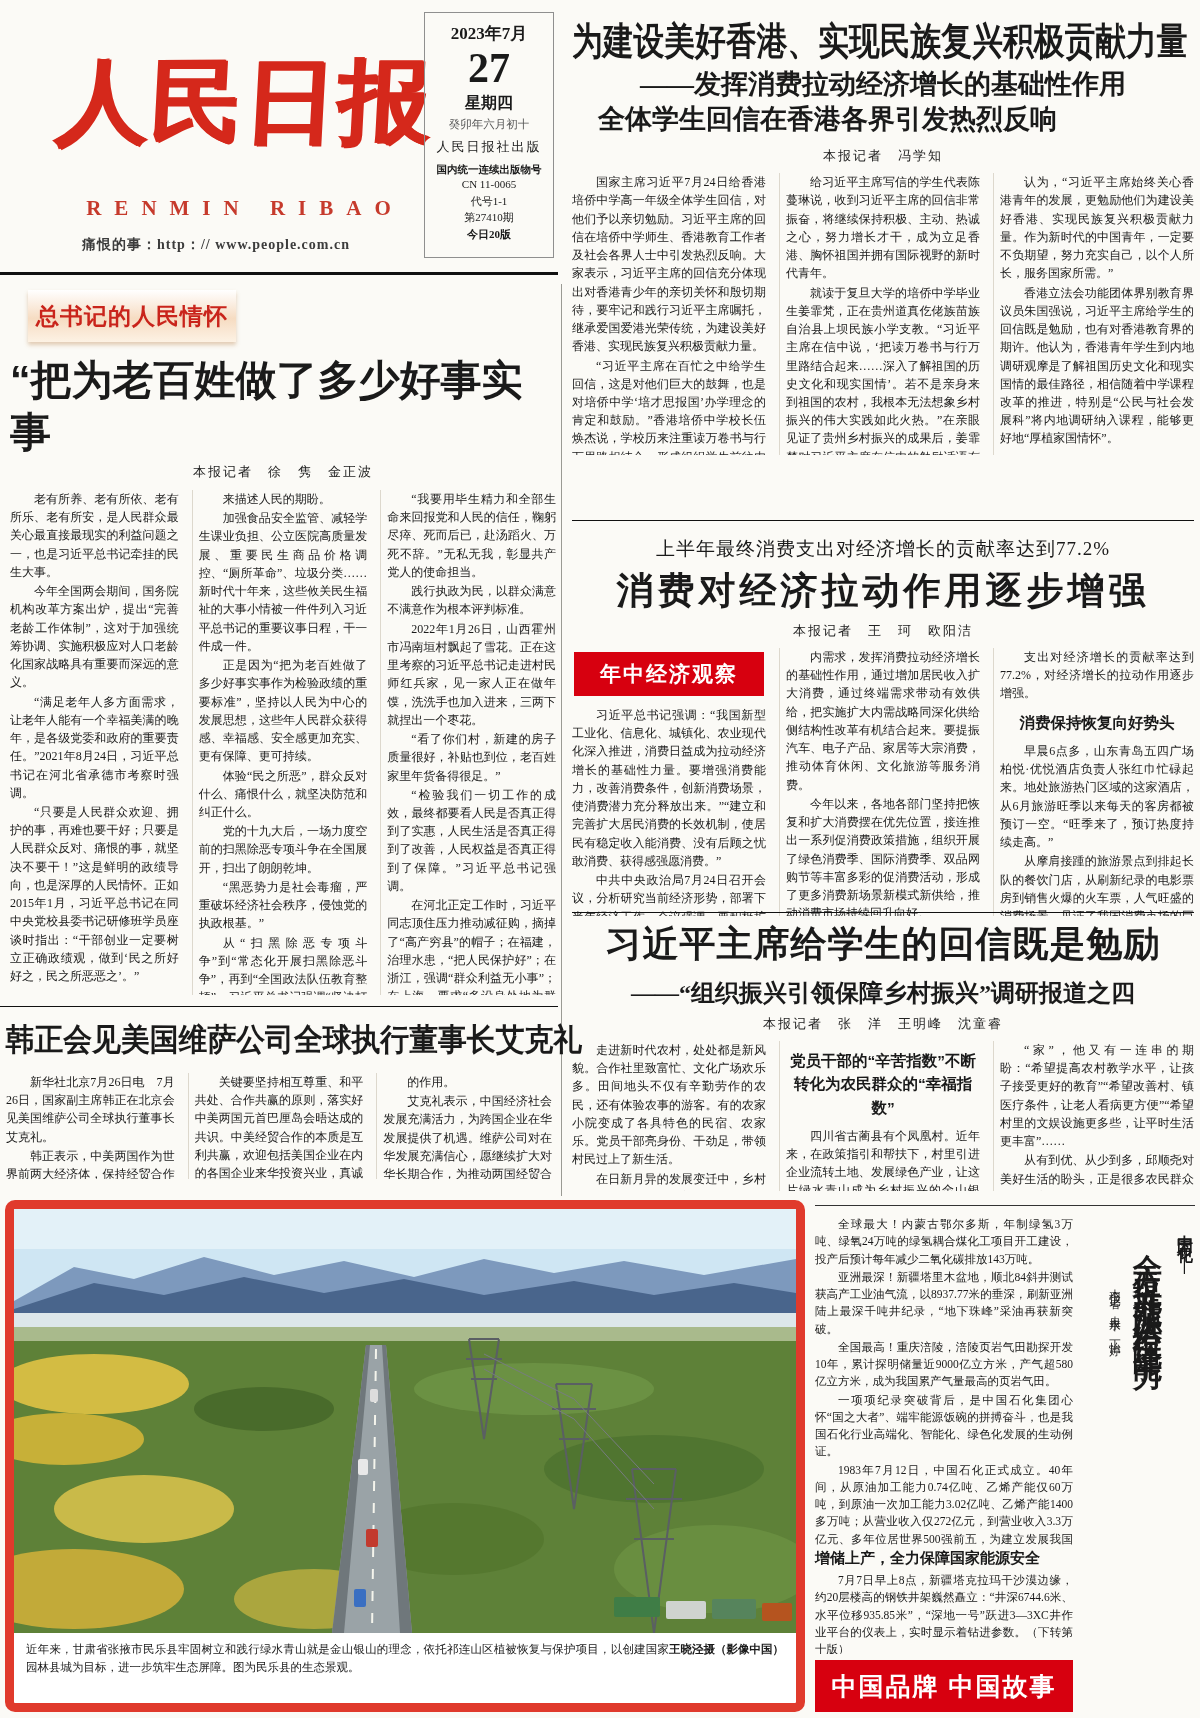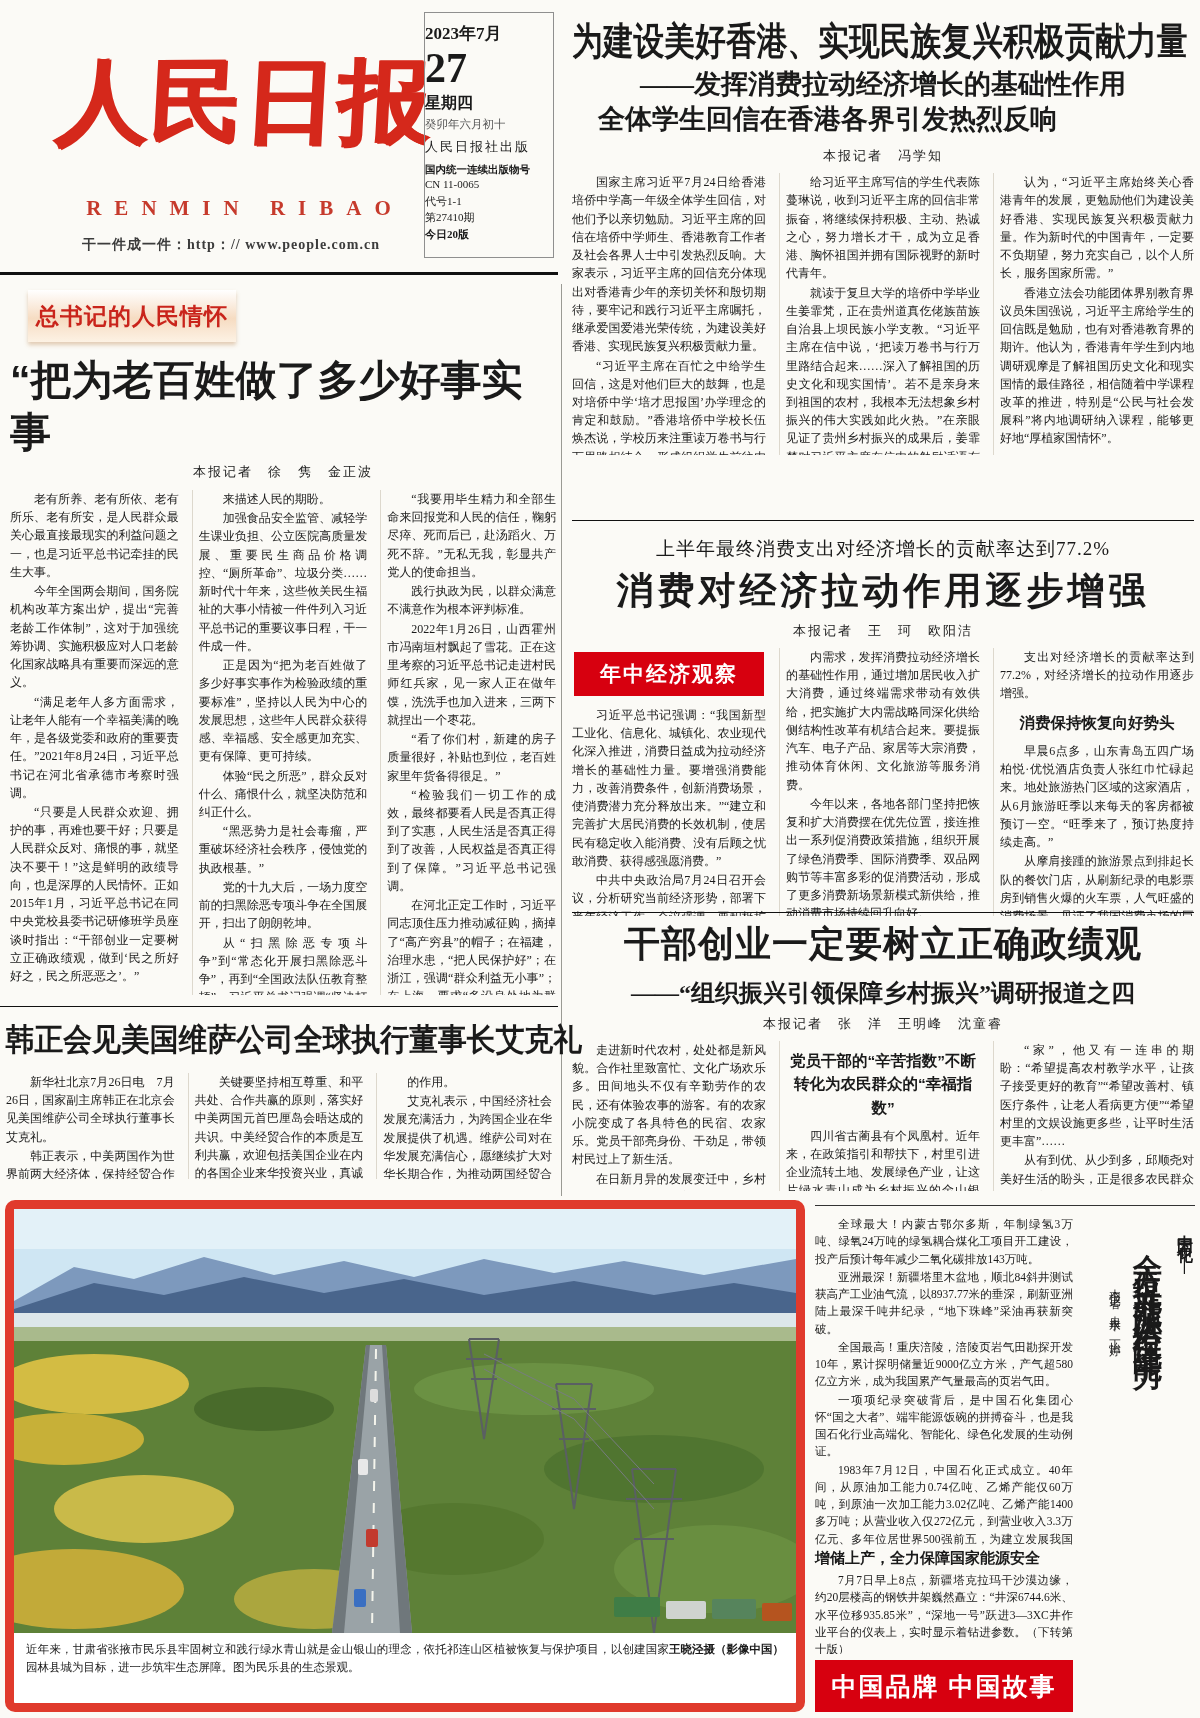--- a/index.html
+++ b/index.html
@@ -8,21 +8,21 @@
   .abs{position:absolute;}
   
   #masthead-title{left:52px;top:12px;width:385px;height:180px;font-weight:900;color:#d5281b;
       font-size:92px;line-height:180px;text-align:center;letter-spacing:2px;
       text-shadow:2px 1px 0 #d5281b, -1px 0 0 #d5281b;transform:skewX(-3deg);}
   #masthead-latin{left:60px;top:196px;width:370px;text-align:center;color:#c63a2c;
       font-size:21px;font-weight:700;letter-spacing:13px;}
   #masthead-url{left:82px;top:236px;width:340px;font-size:14px;font-weight:700;color:#3c3c3c;letter-spacing:1px;}
   
   #date-box{left:424px;top:12px;width:130px;height:246px;border:1px solid #8f8f8f;
-      font-size:12px;line-height:1.25;padding-top:10px;box-sizing:border-box;}
+      text-align:center;font-size:12px;line-height:1.25;padding-top:10px;box-sizing:border-box;}
   .d-ym{font-size:17px;font-weight:700;}
   .d-day{font-size:42px;font-weight:700;line-height:1.15;}
   .d-week{font-size:16px;font-weight:700;margin-bottom:4px;}
   .d-lunar{font-size:11.5px;color:#555;margin-bottom:8px;}
   .d-pub{font-size:13px;letter-spacing:2px;margin-bottom:8px;}
   .d-serial-label{font-size:10.5px;font-weight:700;}
   .d-small{font-size:11px;line-height:1.5;}
   
   .hrule{background:#111;}
   .vrule{background:#9a9a94;width:1px;}
@@ -92,21 +92,21 @@
   #sh-vtitle{font-size:29px;font-weight:900;letter-spacing:9px;padding-top:14px;margin:0 6px;}
   #sh-vbyline{font-size:11.5px;letter-spacing:3px;padding-top:64px;color:#222;}
 </style>
 </head>
 <body>
 
 <div id="page">
 
   <div class="abs" id="masthead-title">人民日报</div>
   <div class="abs" id="masthead-latin">RENMIN RIBAO</div>
-  <div class="abs" id="masthead-url">干一件成一件：http：// www.people.com.cn</div>
+  <div class="abs" id="masthead-url">痛恨的事：http：// www.people.com.cn</div>
 
   <div class="abs" id="date-box">
     <div class="d-ym">2023年7月</div>
     <div class="d-day">27</div>
     <div class="d-week">星期四</div>
     <div class="d-lunar">癸卯年六月初十</div>
     <div class="d-pub">人民日报社出版</div>
     <div class="d-serial-label">国内统一连续出版物号</div>
     <div class="d-small">CN 11-0065</div>
     <div class="d-small">代号1-1</div>
@@ -148,22 +148,22 @@
         <p>老有所养、老有所依、老有所乐、老有所安，是人民群众最关心最直接最现实的利益问题之一，也是习近平总书记牵挂的民生大事。</p>
         <p>今年全国两会期间，国务院机构改革方案出炉，提出“完善老龄工作体制”，这对于加强统筹协调、实施积极应对人口老龄化国家战略具有重要而深远的意义。</p>
         <p>“满足老年人多方面需求，让老年人能有一个幸福美满的晚年，是各级党委和政府的重要责任。”2021年8月24日，习近平总书记在河北省承德市考察时强调。</p>
         <p>“只要是人民群众欢迎、拥护的事，再难也要干好；只要是人民群众反对、痛恨的事，就坚决不要干！”这是鲜明的政绩导向，也是深厚的人民情怀。正如2015年1月，习近平总书记在同中央党校县委书记研修班学员座谈时指出：“干部创业一定要树立正确政绩观，做到‘民之所好好之，民之所恶恶之’。”</p>
       </div>
     <div class="col">
         <p>来描述人民的期盼。</p>
         <p>加强食品安全监管、减轻学生课业负担、公立医院高质量发展、重要民生商品价格调控、“厕所革命”、垃圾分类……新时代十年来，这些攸关民生福祉的大事小情被一件件列入习近平总书记的重要议事日程，干一件成一件。</p>
         <p>正是因为“把为老百姓做了多少好事实事作为检验政绩的重要标准”，坚持以人民为中心的发展思想，这些年人民群众获得感、幸福感、安全感更加充实、更有保障、更可持续。</p>
         <p>体验“民之所恶”，群众反对什么、痛恨什么，就坚决防范和纠正什么。</p>
+        <p>党的十九大后，一场力度空前的扫黑除恶专项斗争在全国展开，扫出了朗朗乾坤。</p>
         <p>“黑恶势力是社会毒瘤，严重破坏经济社会秩序，侵蚀党的执政根基。”</p>
-        <p>党的十九大后，一场力度空前的扫黑除恶专项斗争在全国展开，扫出了朗朗乾坤。</p>
         <p>从“扫黑除恶专项斗争”到“常态化开展扫黑除恶斗争”，再到“全国政法队伍教育整顿”，习近平总书记强调“坚决打击黑恶势力及‘保护伞’，决不让其死灰复燃”，深刻诠释了什么是“民之所恶恶之”。</p>
       </div>
     <div class="col">
         <p>“我要用毕生精力和全部生命来回报党和人民的信任，鞠躬尽瘁、死而后已，赴汤蹈火、万死不辞。”无私无我，彰显共产党人的使命担当。</p>
         <p>践行执政为民，以群众满意不满意作为根本评判标准。</p>
         <p>2022年1月26日，山西霍州市冯南垣村飘起了雪花。正在这里考察的习近平总书记走进村民师红兵家，见一家人正在做年馍，洗洗手也加入进来，三两下就捏出一个枣花。</p>
         <p>“看了你们村，新建的房子质量很好，补贴也到位，老百姓家里年货备得很足。”</p>
         <p>“检验我们一切工作的成效，最终都要看人民是否真正得到了实惠，人民生活是否真正得到了改善，人民权益是否真正得到了保障。”习近平总书记强调。</p>
         <p>在河北正定工作时，习近平同志顶住压力推动减征购，摘掉了“高产穷县”的帽子；在福建，治理水患，“把人民保护好”；在浙江，强调“群众利益无小事”；在上海，要求“多设身处地为群众着想”；多干群众受益的事，多干打基础的事，多干长远起作用的事。</p>
       </div>
@@ -194,21 +194,21 @@
         <div>
             <p>早晨6点多，山东青岛五四广场柏悦·优悦酒店负责人张红巾忙碌起来。地处旅游热门区域的这家酒店，从6月旅游旺季以来每天的客房都被预订一空。“旺季来了，预订热度持续走高。”</p>
             <p>从摩肩接踵的旅游景点到排起长队的餐饮门店，从刷新纪录的电影票房到销售火爆的火车票，人气旺盛的消费场景，见证了我国消费市场的巨大潜力，也彰显了我国经济的韧性与活力。（下转第二版）</p>
           </div>
       </div>
     </div>
   </div>
 
   <div class="abs hrule" style="left:572px;top:912px;width:622px;height:1px;"></div>
   <div class="abs" id="xc-block">
-    <div id="xc-title">干部创业一定要树立正确政绩观</div>
+    <div id="xc-title">习近平主席给学生的回信既是勉励</div>
     <div id="xc-sub">——“组织振兴引领保障乡村振兴”调研报道之四</div>
     <div class="byline">本报记者　张　洋　王明峰　沈童睿</div>
     <div id="xc-cols" class="cols">
       <div class="col">
           <p>走进新时代农村，处处都是新风貌。合作社里致富忙、文化广场欢乐多。田间地头不仅有辛勤劳作的农民，还有体验农事的游客。有的农家小院变成了各具特色的民宿、农家乐。党员干部亮身份、干劲足，带领村民过上了新生活。</p>
           <p>在日新月异的发展变迁中，乡村治理面临各种各样的新挑战。如何让乡村治理现代化跟上发展的脚步？近年来，各地深化党建引领，回应人民群众关切，四川、浙江、江苏、河南等地探索出一些新做法、新经验。</p>
         </div>
       <div class="col">
         <div class="subhead">党员干部的“辛苦指数”不断转化为农民群众的“幸福指数”</div>
         <div>

